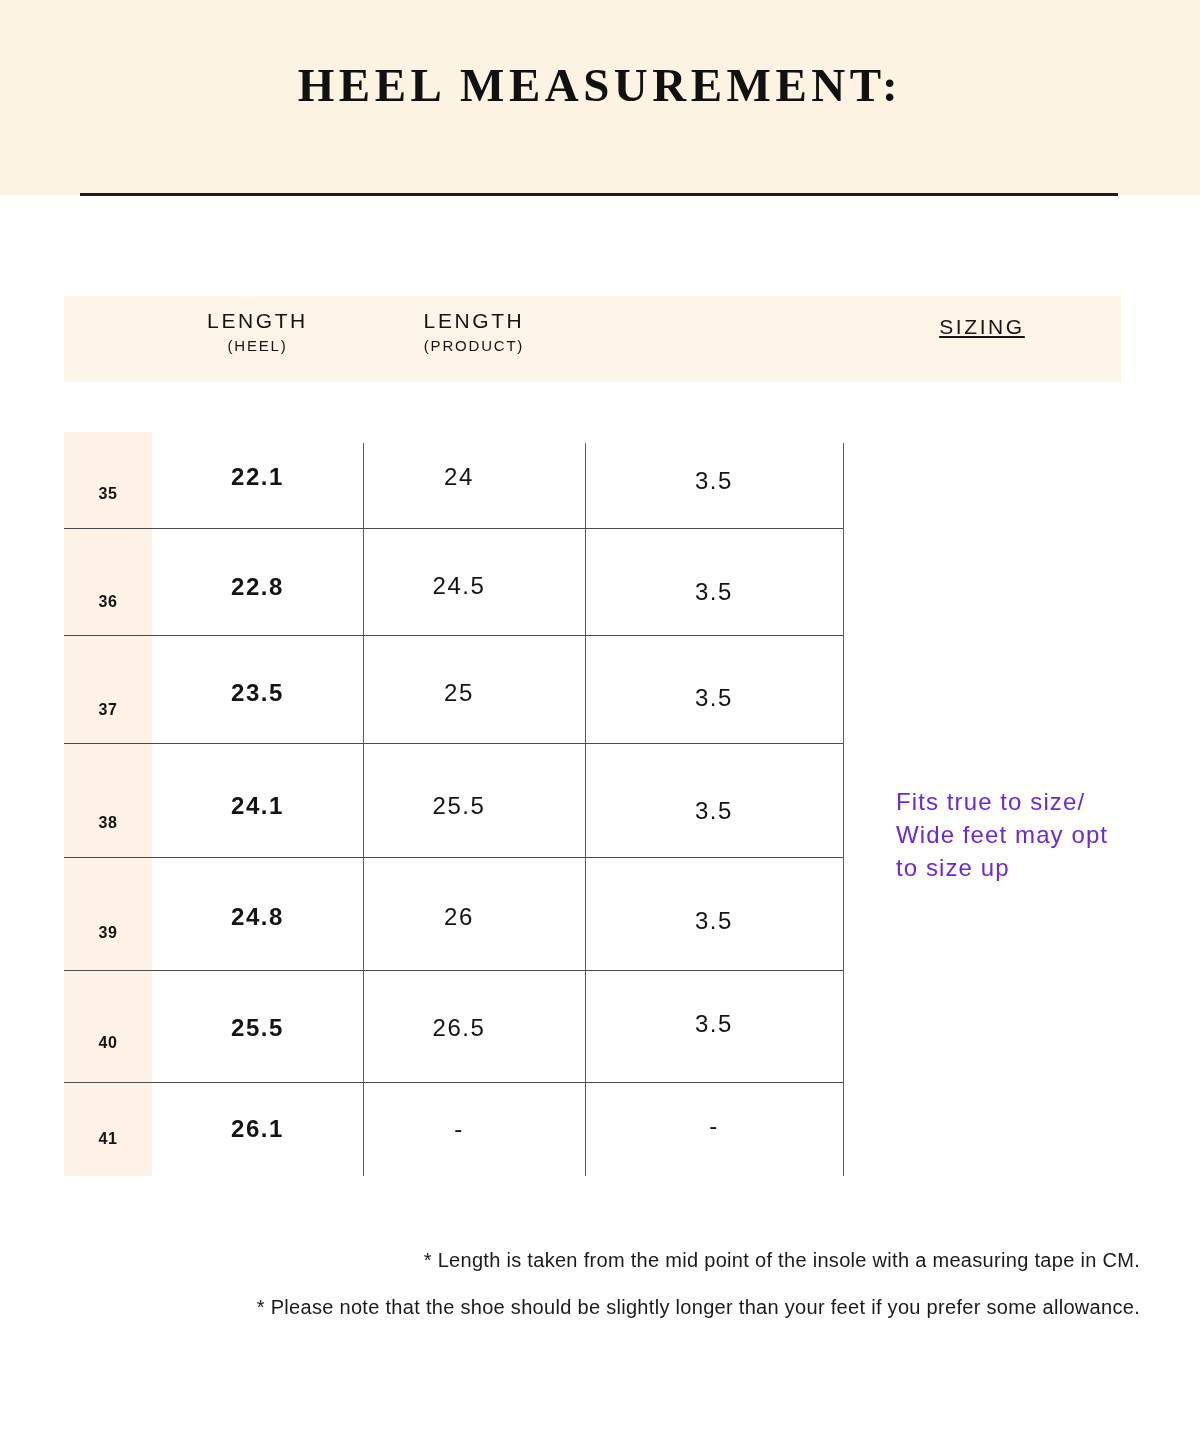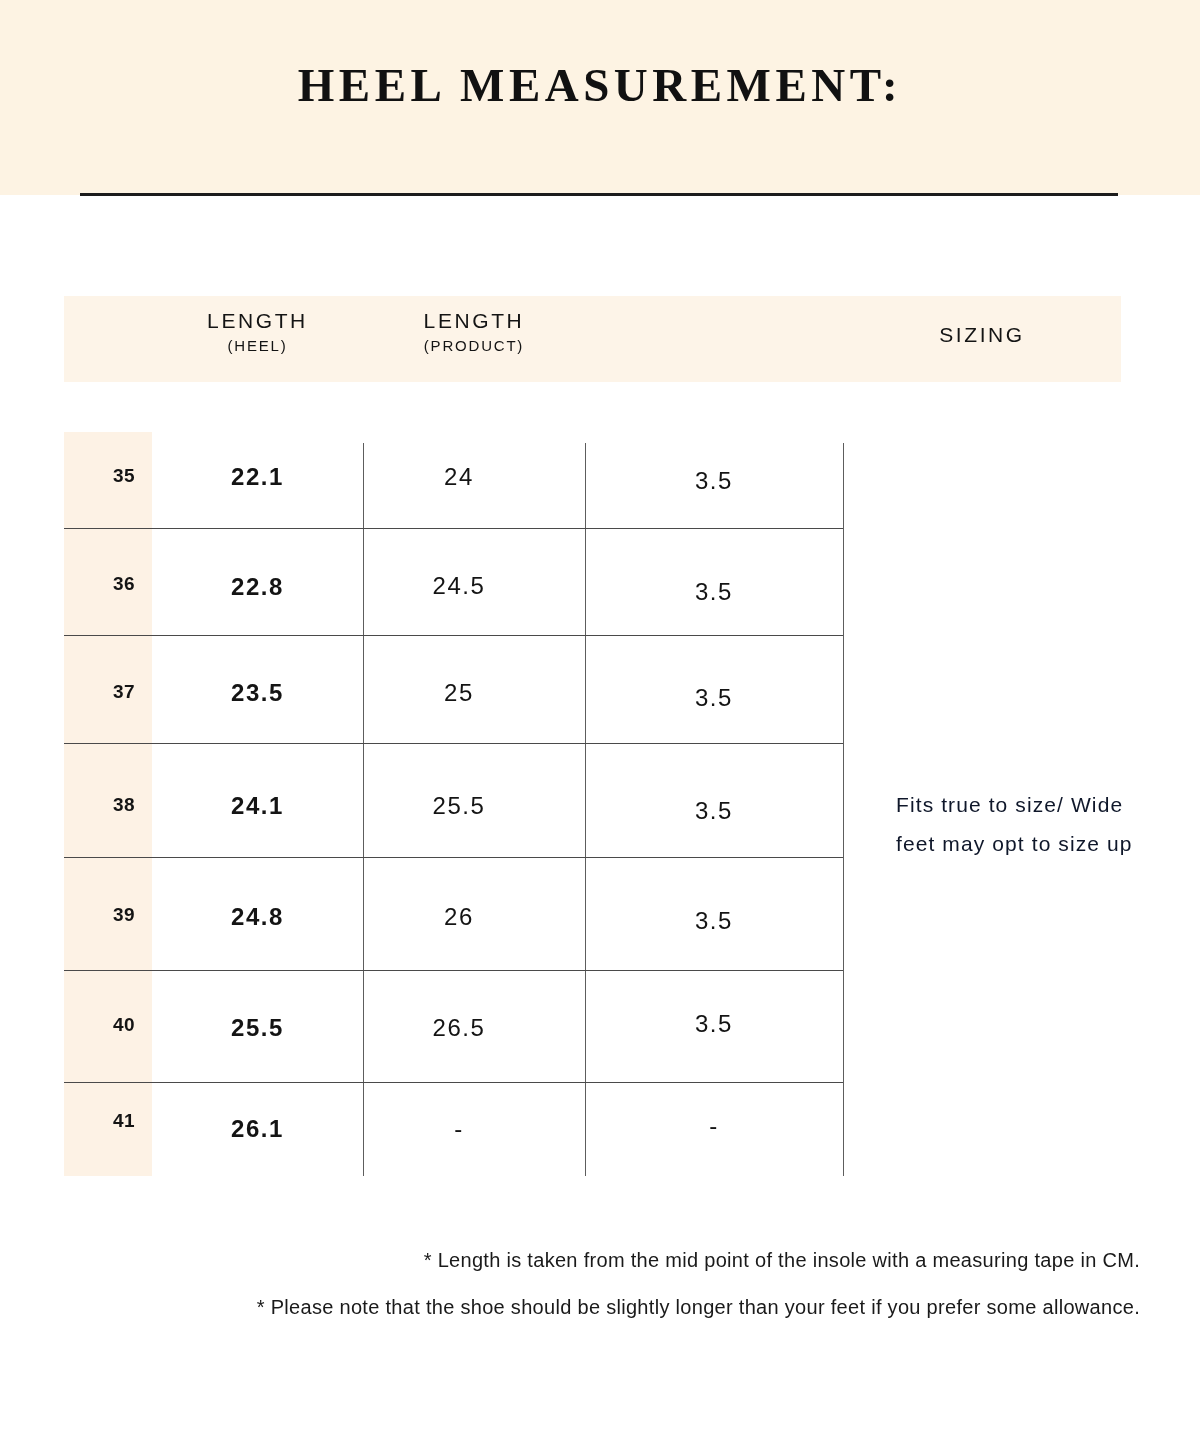--- a/index.html
+++ b/index.html
@@ -91,21 +91,21 @@
   .hcell .h-sub {
     display: block;
     font-size: 15px;
     letter-spacing: 1.8px;
     line-height: 24px;
     white-space: nowrap;
   }
   .hcell.h-len-feet { left: 152px; top: 308px; width: 211px; }
   .hcell.h-len-prod { left: 363px; top: 308px; width: 222px; }
   .hcell.h-heel     { left: 585px; top: 308px; width: 258px; }
-  .hcell.h-sizing   { left: 843px; top: 322px; width: 278px; }
+  .hcell.h-sizing   { left: 843px; top: 314px; width: 278px; text-decoration: underline; }
   .hcell.h-sizing .h-main { font-size: 21px; letter-spacing: 2.6px; }
 
   
   .vline {
     position: absolute;
     top: 443px;
     width: 1px;
     height: 733px;
     background: #5d5d5d;
   }
@@ -124,40 +124,41 @@
   
   .cell {
     position: absolute;
     text-align: center;
     font-size: 24px;
     letter-spacing: 1.6px;
     color: #141414;
     white-space: nowrap;
   }
   .cell.c-size {
-    left: 80px;
+    left: 64px;
     width: 88px;
     font-weight: bold;
-    font-size: 19px;
+    font-size: 16px;
     letter-spacing: 0.5px;
+    margin-top: 20px;
   }
   .cell.c-feet { left: 152px; width: 211px; font-weight: bold; }
   .cell.c-prod { left: 348px; width: 222px; }
   .cell.c-heel { left: 585px; width: 258px; }
 
   
   .sizing-note {
     position: absolute;
     left: 896px;
     top: 785px;
     width: 240px;
-    font-size: 21px;
-    line-height: 39px;
+    font-size: 24px;
+    line-height: 33px;
     letter-spacing: 1.1px;
-    color: #0f172a;
+    color: #6d28d9;
   }
 
   
   .footnotes {
     position: absolute;
     left: 140px;
     top: 1248px;
     width: 1000px;
   }
   .footnote {

